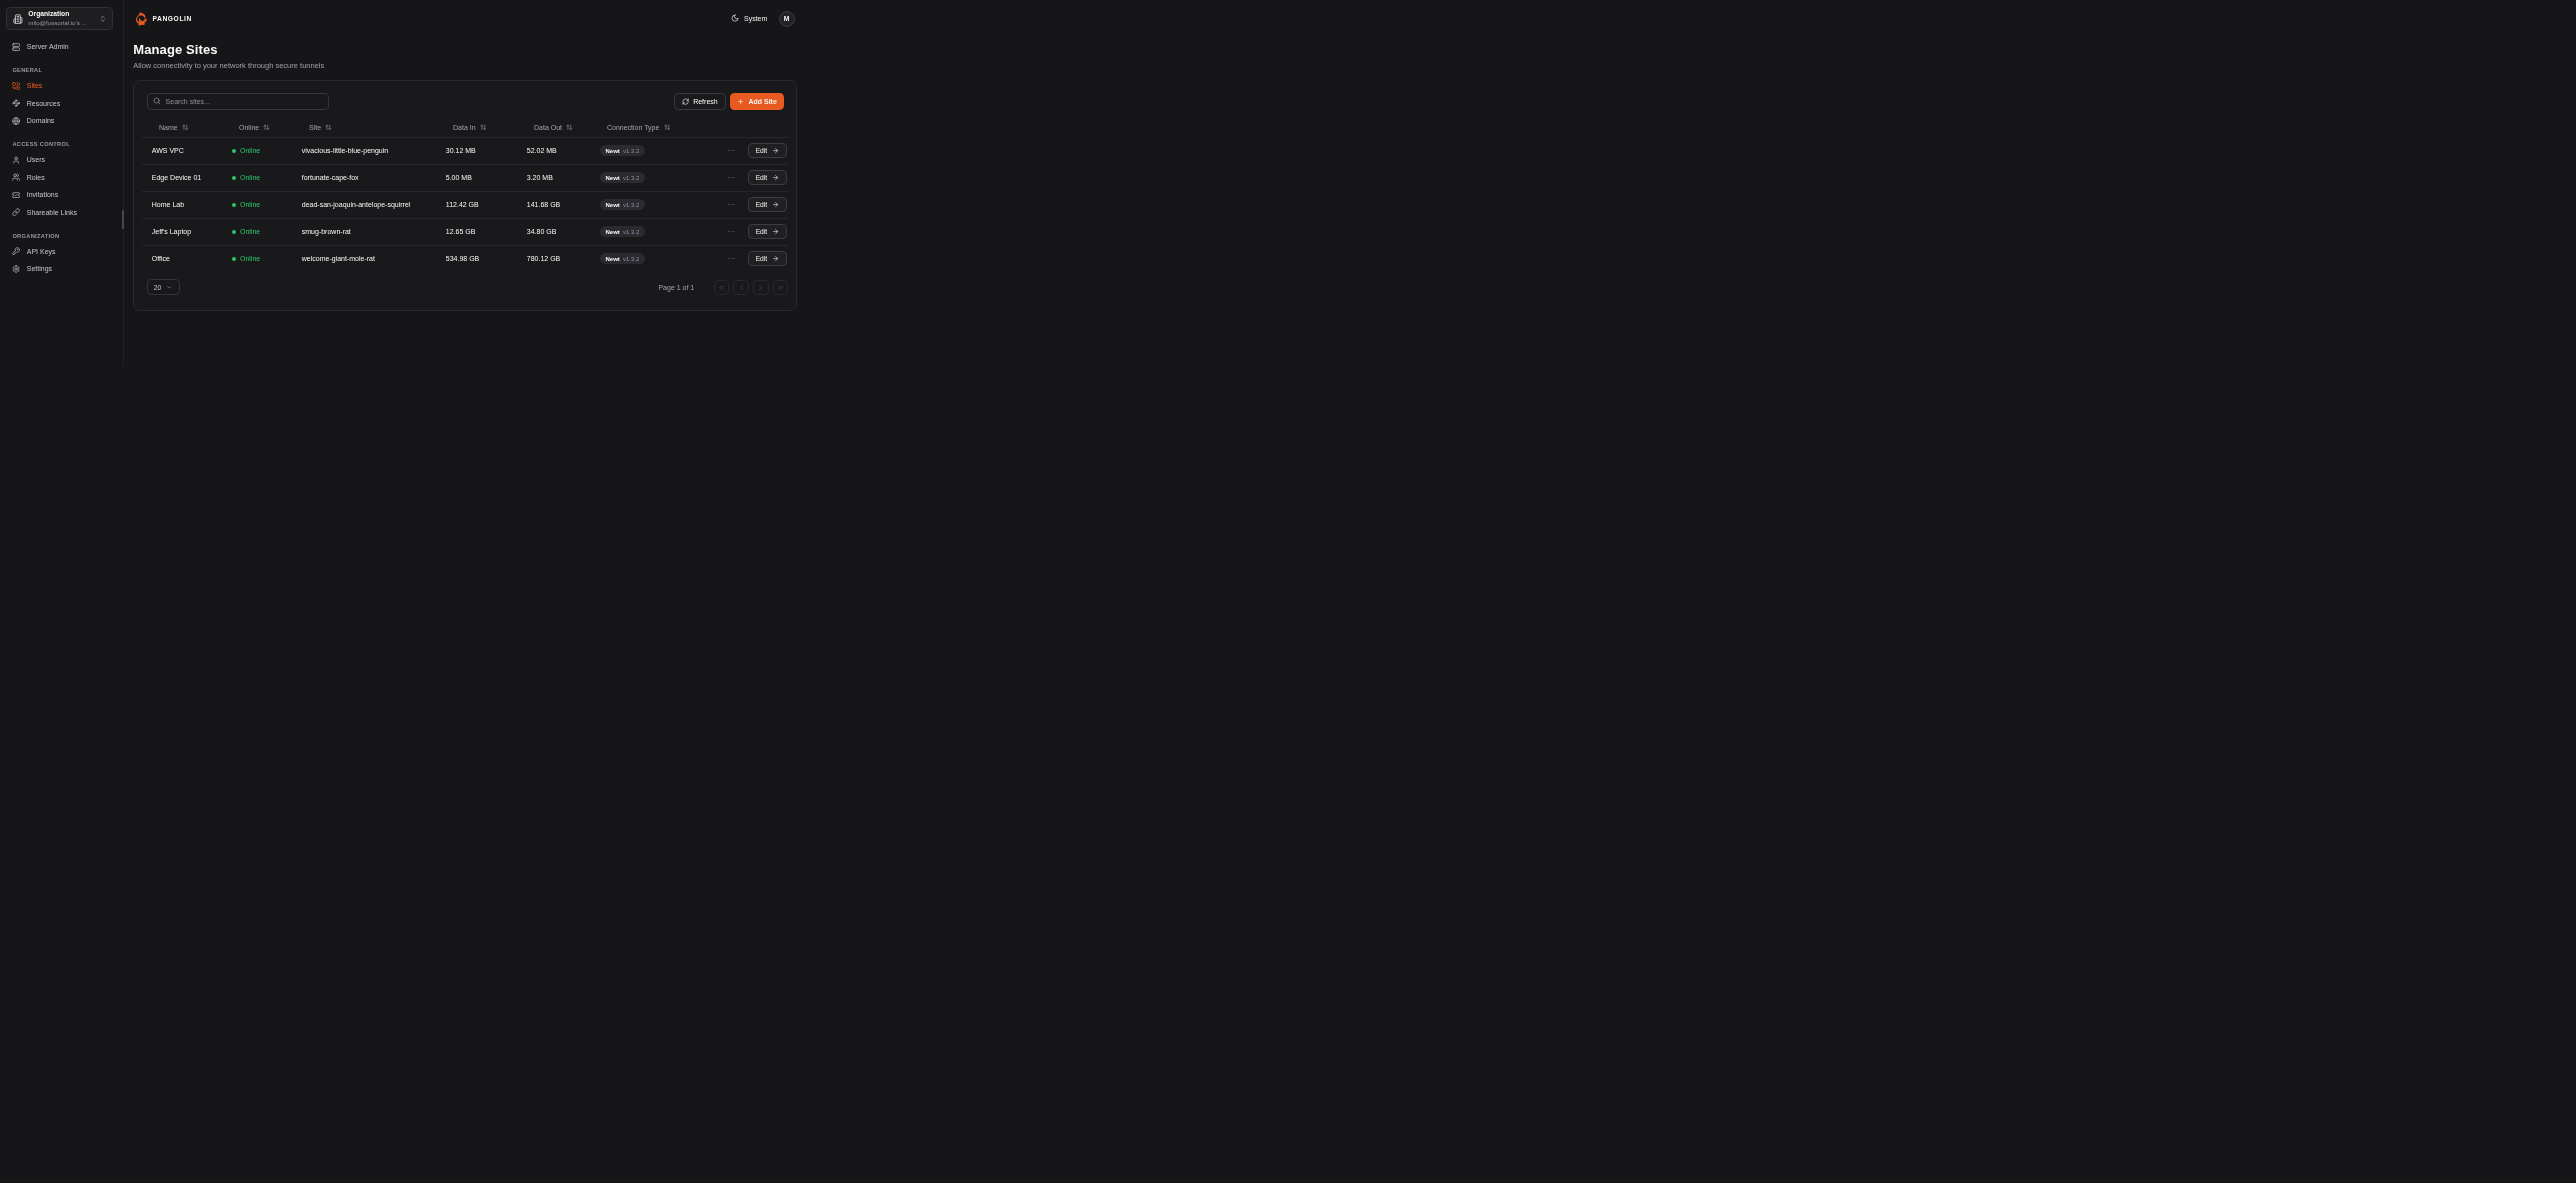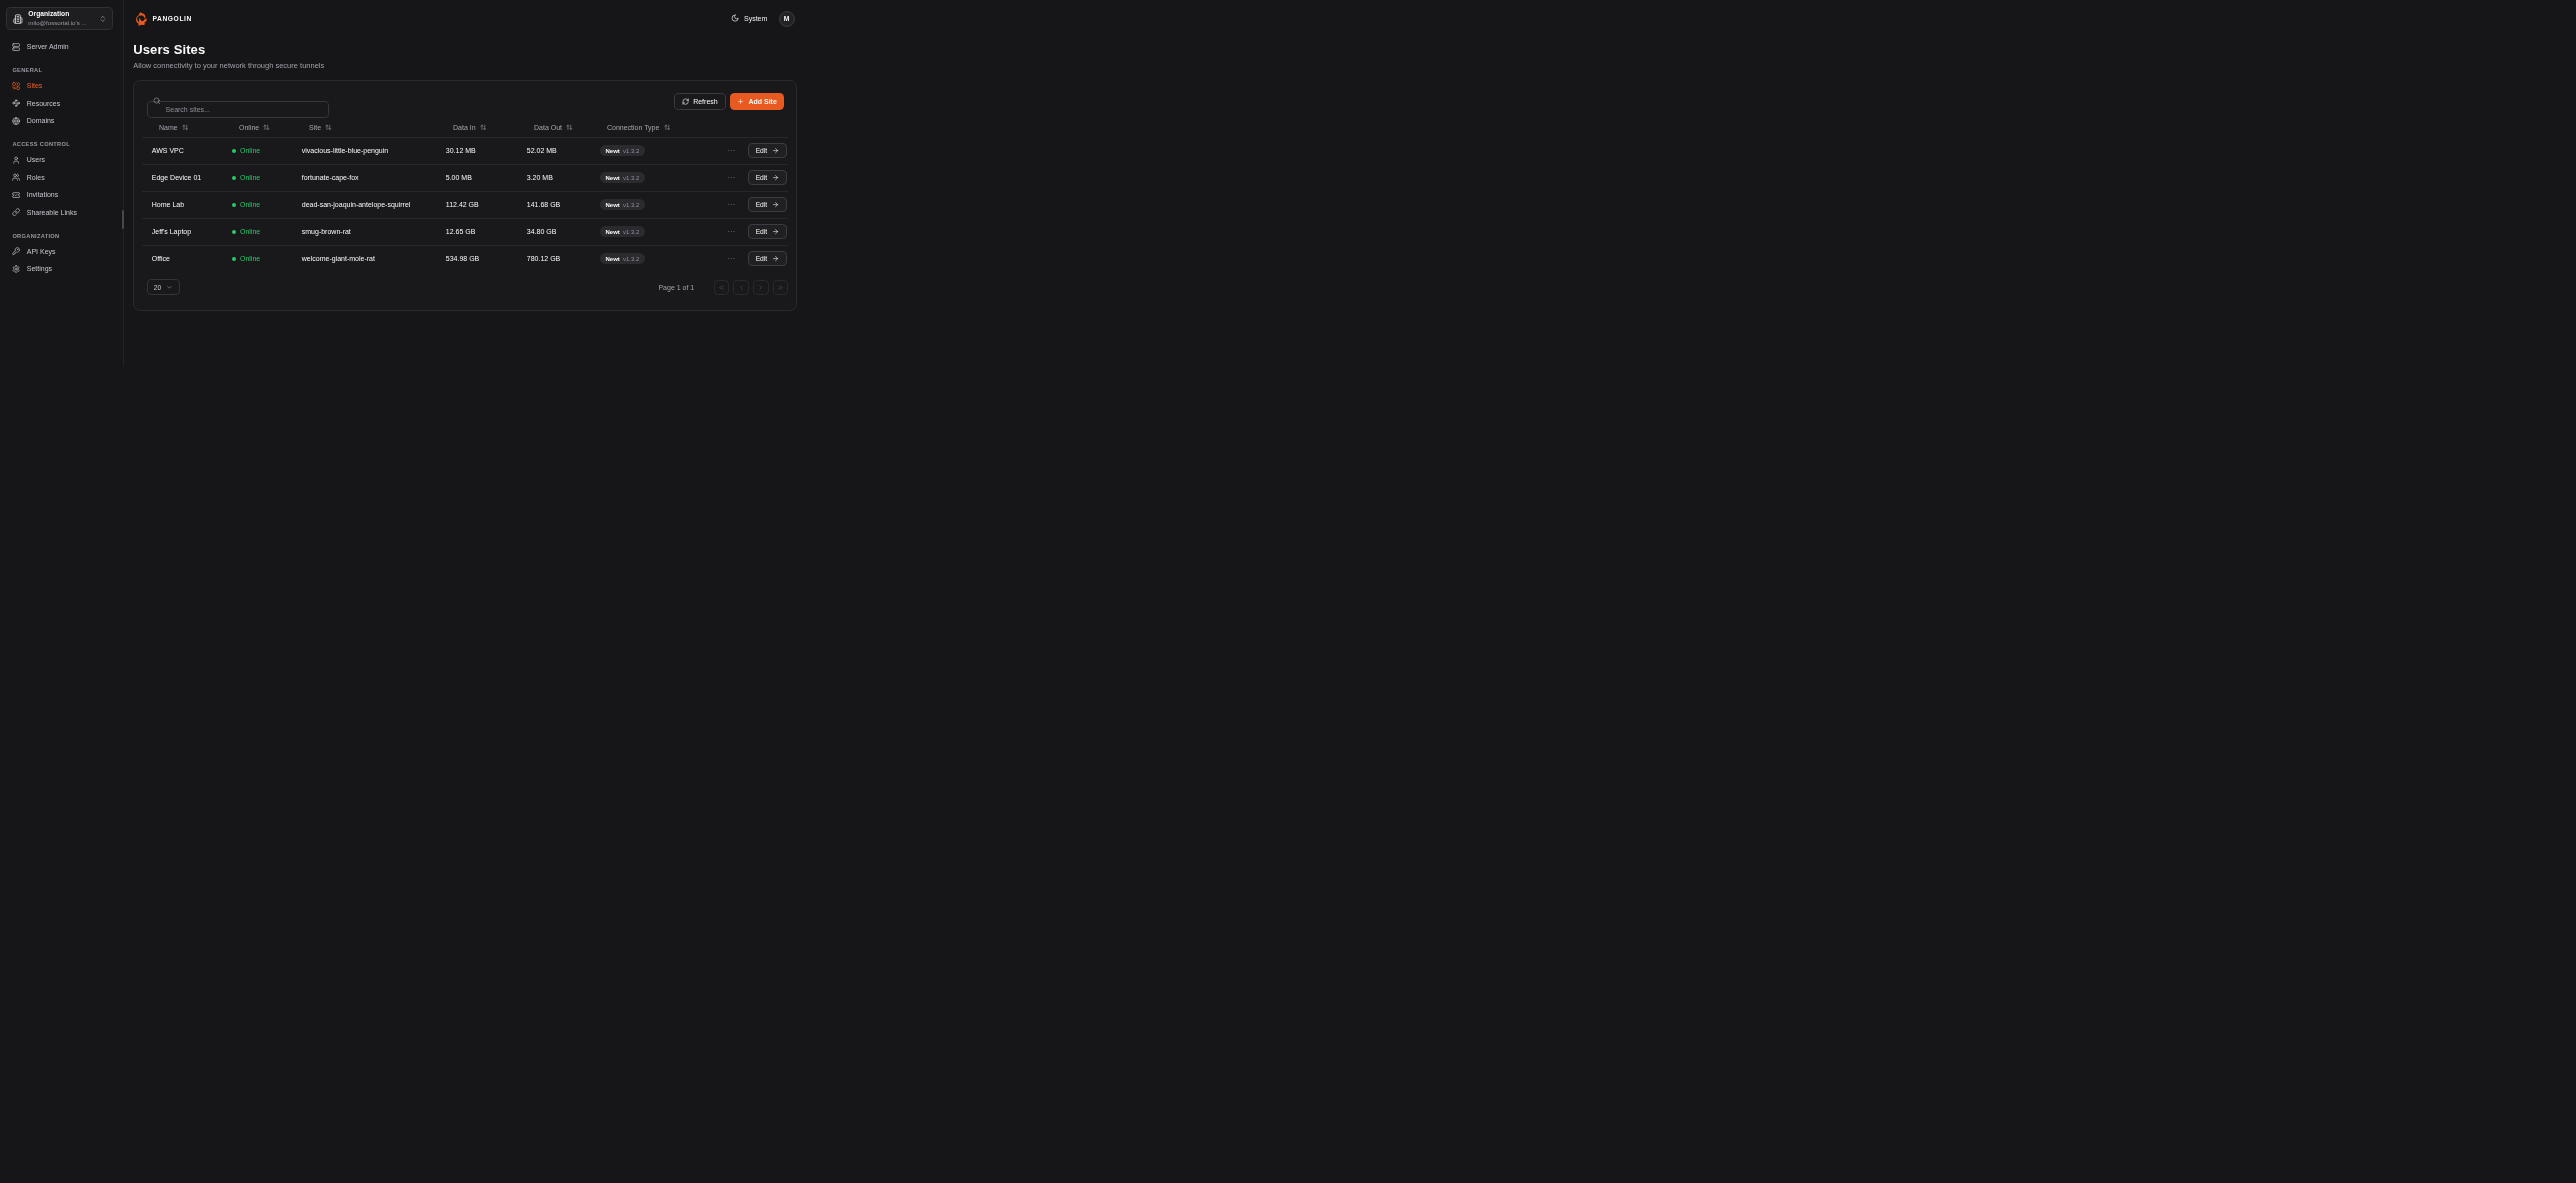--- a/index.html
+++ b/index.html
@@ -84,21 +84,21 @@
     padding:12.4px 8.2px 8.2px 8.2px;
   }
   .toolbar { display:flex; align-items:center; justify-content:space-between; padding:0 4.1px 0 4.6px; }
   .search-box {
     position:relative; width:182px; height:17px;
   }
   .search-box input {
     width:100%; height:100%;
     background:transparent; border:0.5px solid #37373C; border-radius:4.6px;
     color:#E5E5E8; font-size:7px; font-family:inherit;
-    padding:0 6.2px 0 17.5px; outline:none;margin-top:8px;
+    padding:0 6.2px 0 17.5px; outline:none;
   }
   .search-box input::placeholder { color:#8E8F98; }
   .search-ic { position:absolute; left:5.7px; top:4.1px; width:7.7px; height:7.7px; color:#9B9CA4; }
 
   .toolbar-actions { display:flex; align-items:center; gap:4.1px; }
   .btn {
     display:flex; align-items:center; gap:4.1px;
     height:17px; border-radius:4.6px; padding:0 7.2px;
     font-size:7px; font-weight:500; font-family:inherit; cursor:pointer;
   }
@@ -327,21 +327,21 @@
             </span>
           <span>System</span>
         </div>
         <div class="avatar">
           <span>M</span>
         </div>
       </div>
     </div>
 
     <div class="page">
-      <h1 class="page-title">Users Sites</h1>
+      <h1 class="page-title">Manage Sites</h1>
       <p class="page-subtitle">Allow connectivity to your network through secure tunnels</p>
 
       <section class="card">
 
         <div class="toolbar">
           <div class="search-box">
             <span class="search-ic">
                 <svg class="ic" width="7.7" height="7.7" viewBox="0 0 24 24">
                   <circle cx="11" cy="11" r="8"></circle>
                   <path d="m21 21-4.3-4.3"></path>

